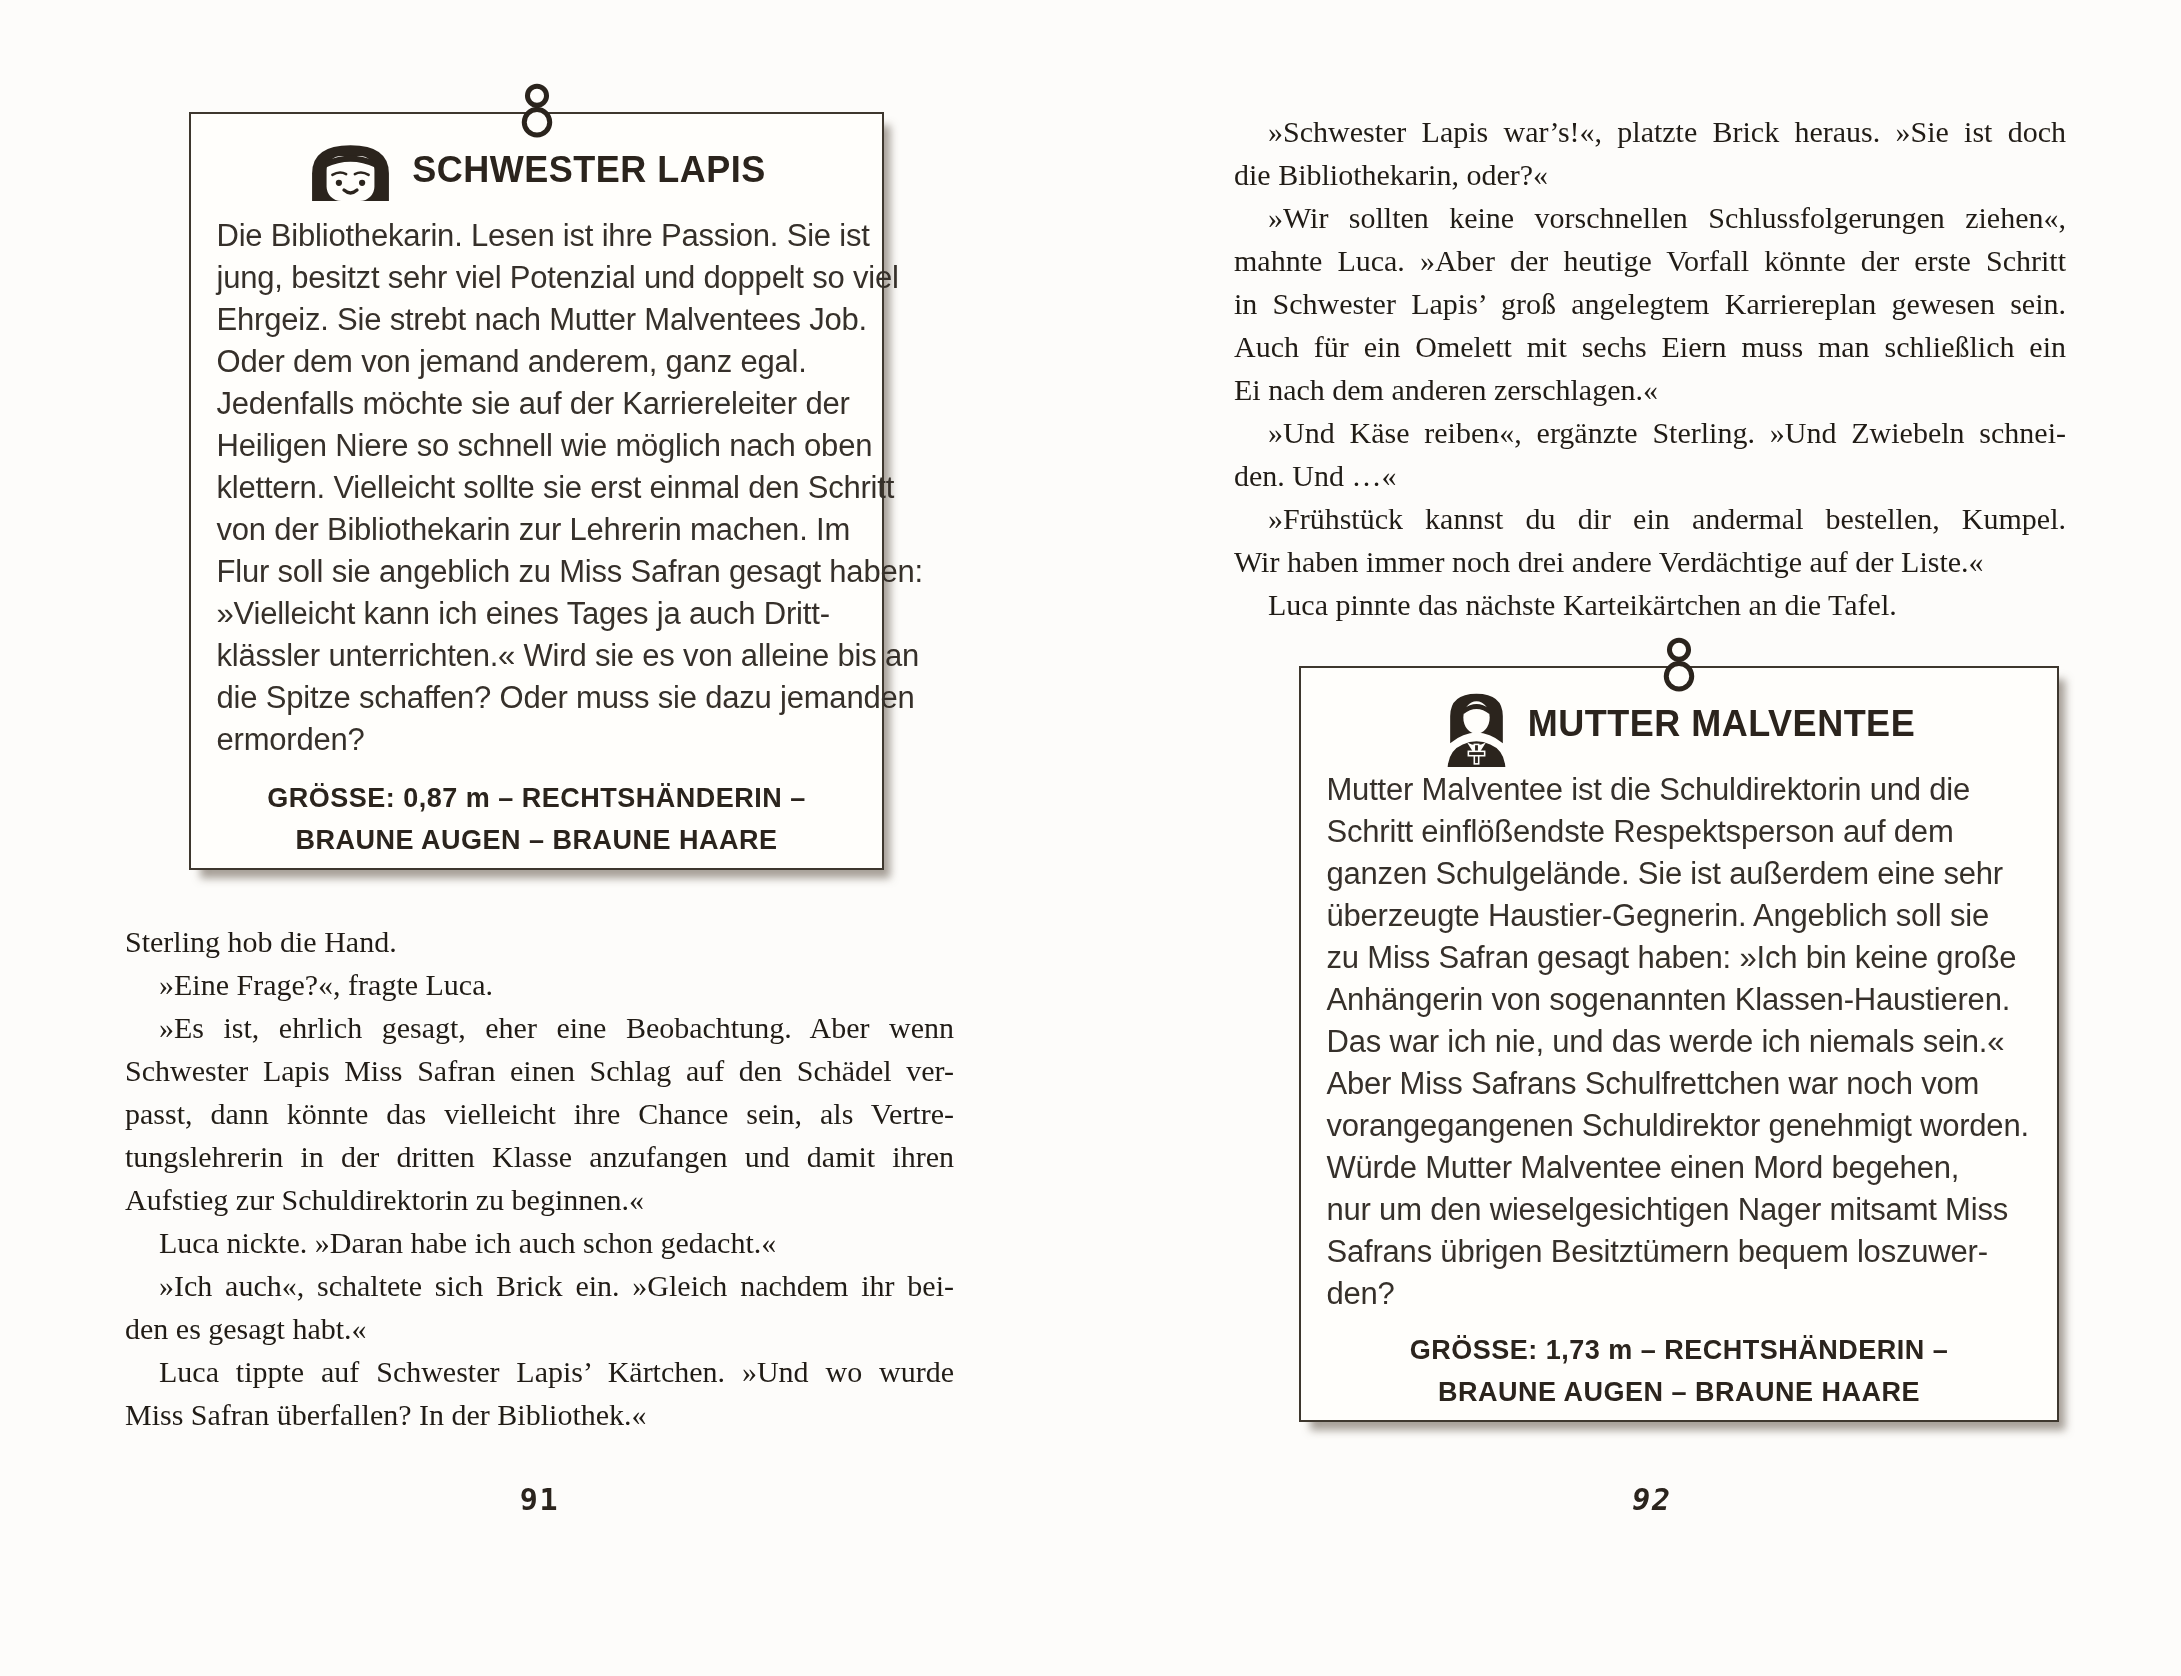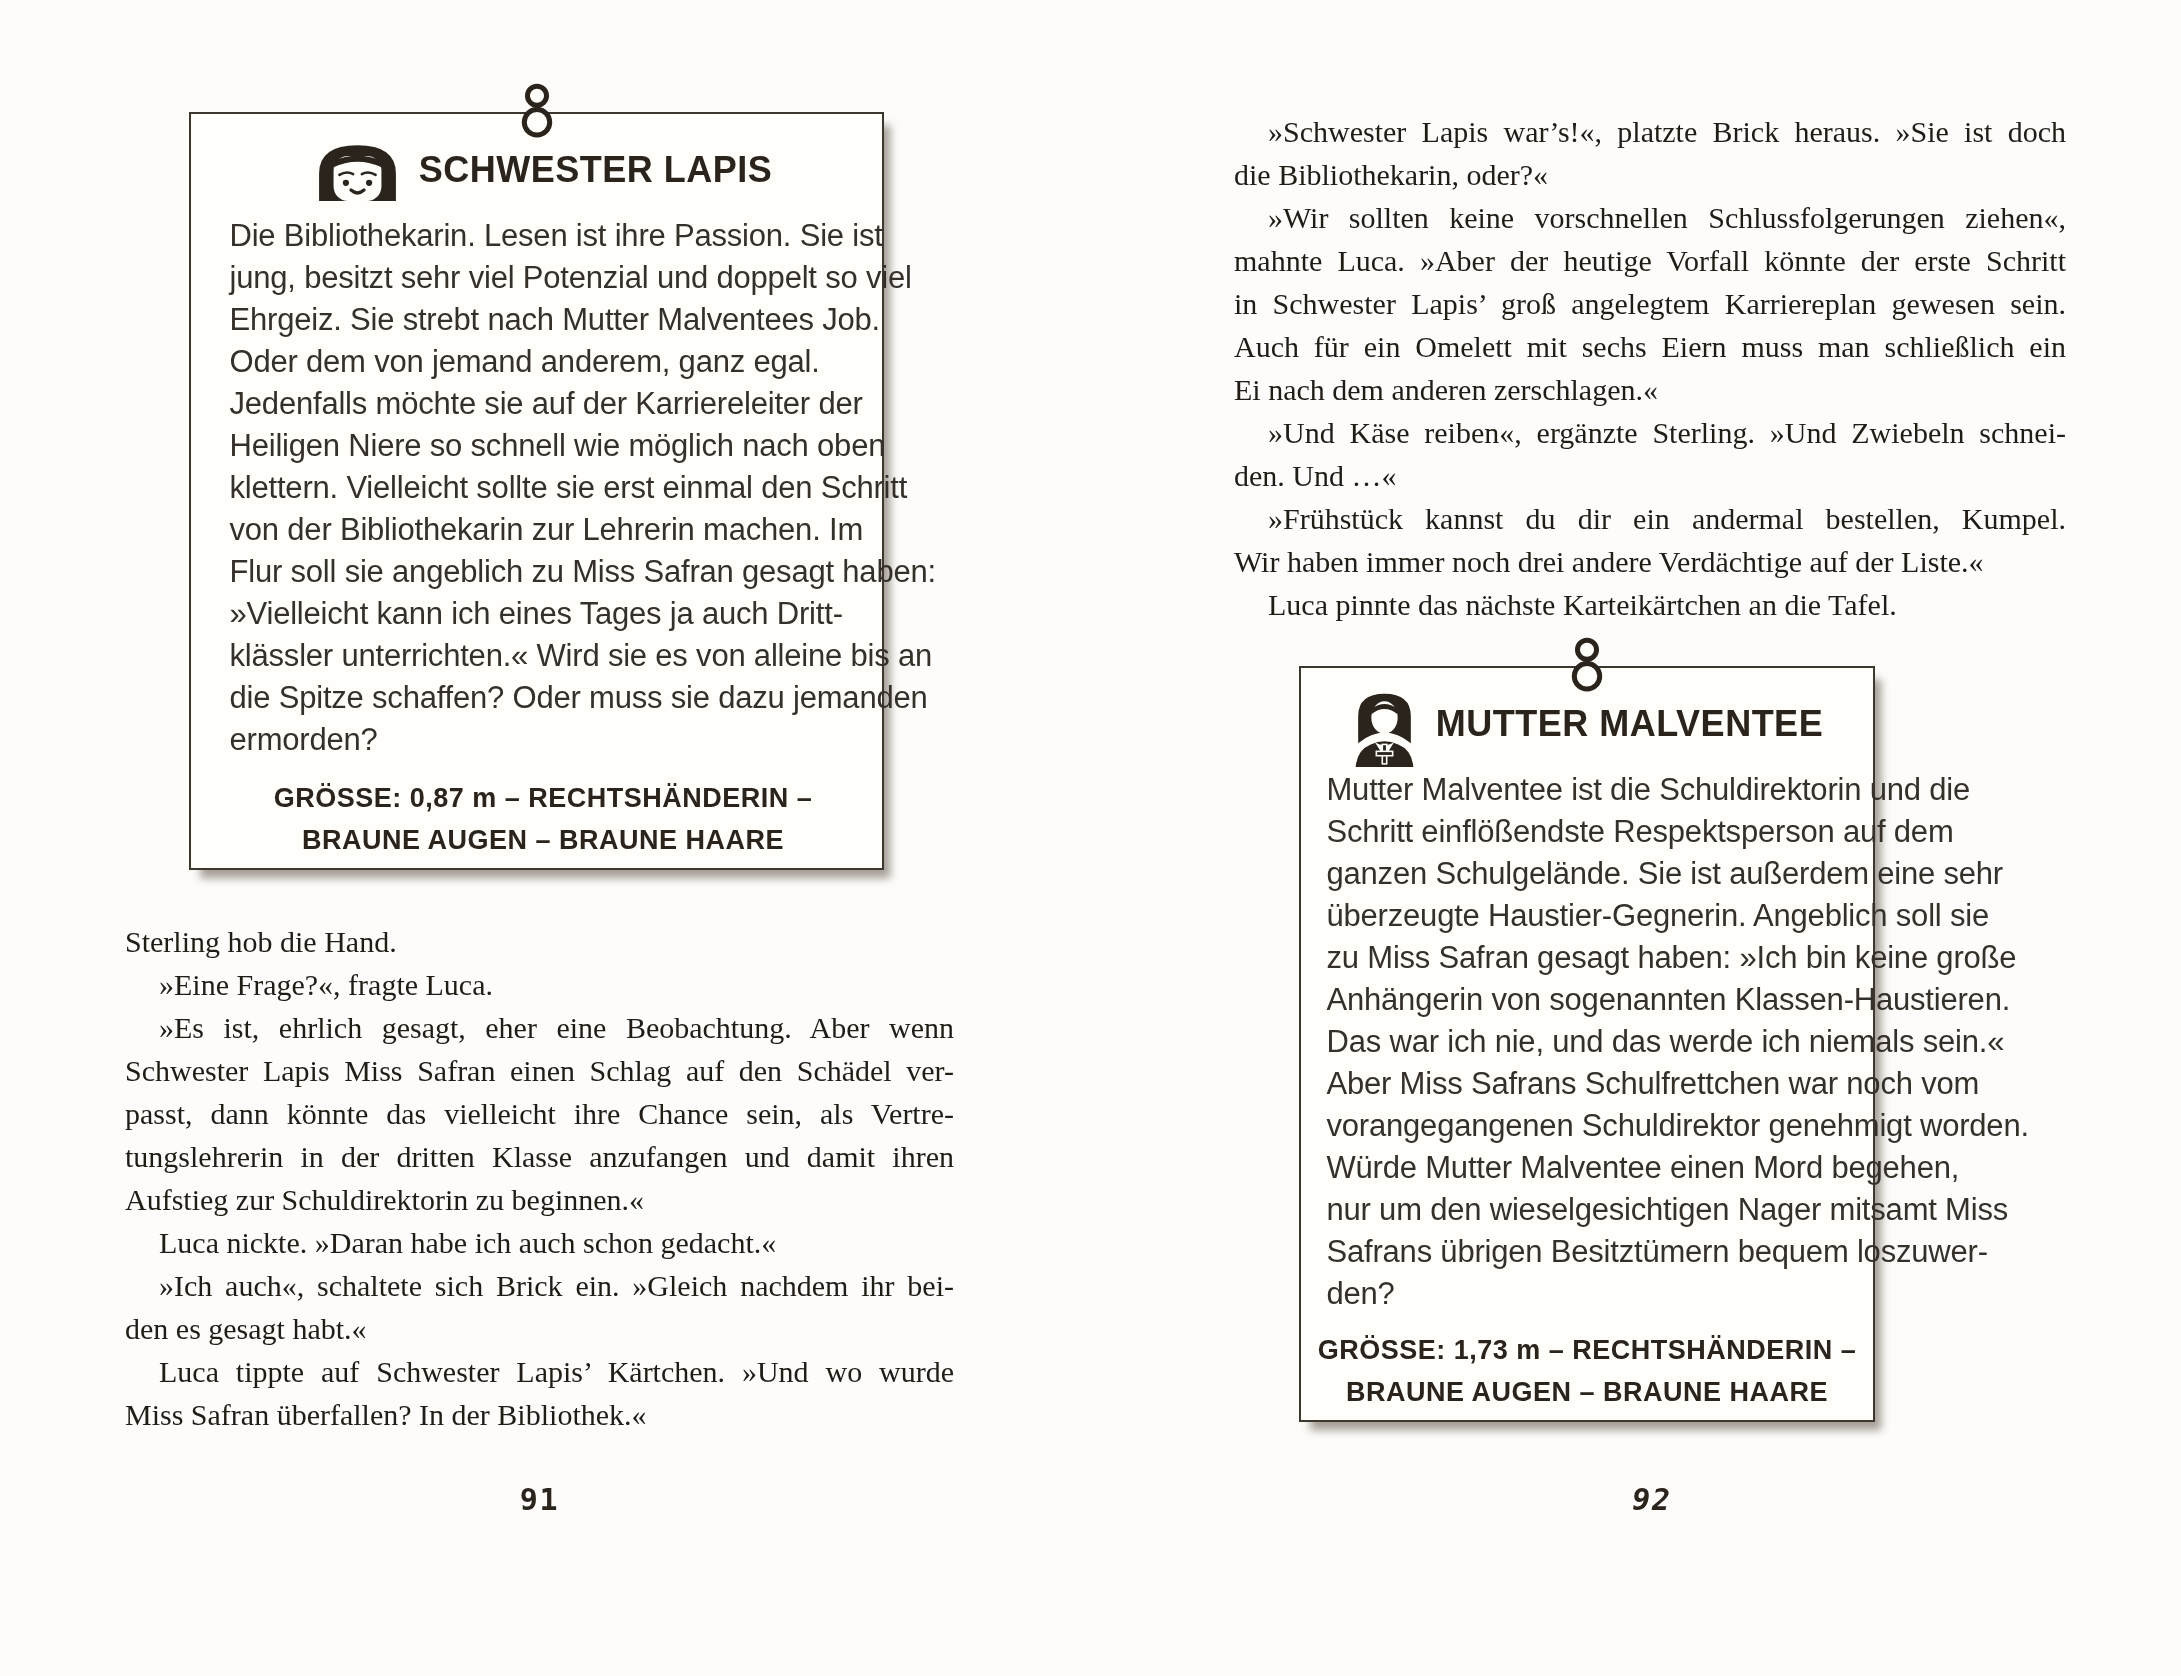--- a/index.html
+++ b/index.html
@@ -12,22 +12,22 @@
   }
   
   .card{
     position:absolute;box-sizing:border-box;
     background:#fffefb;
     border:2.7px solid #3e372e;
     box-shadow:9px 11px 8.2px -1.8px rgba(92,82,70,.55);
     display:flex;flex-direction:column;
     overflow:visible;
   }
-  .card-left{left:189px;top:112px;width:695px;height:758px;padding-left:13px;}
-  .card-right{left:1299px;top:666px;width:576px;height:756px;}
+  .card-left{left:189px;top:112px;width:695px;height:758px;}
+  .card-right{left:1299px;top:666px;width:760px;height:756px;}
   .pin{
     position:absolute;top:-31px;left:50%;transform:translateX(-50%);
     width:40px;height:62px;
   }
   .card-header{
     display:flex;align-items:center;justify-content:center;
     gap:18px;margin-top:16.4px;height:80px;flex:0 0 auto;
   }
   .char-icon-left{width:87px;height:75px;}
   .char-icon-right{width:67px;height:79px;margin-top:5.5px;}

